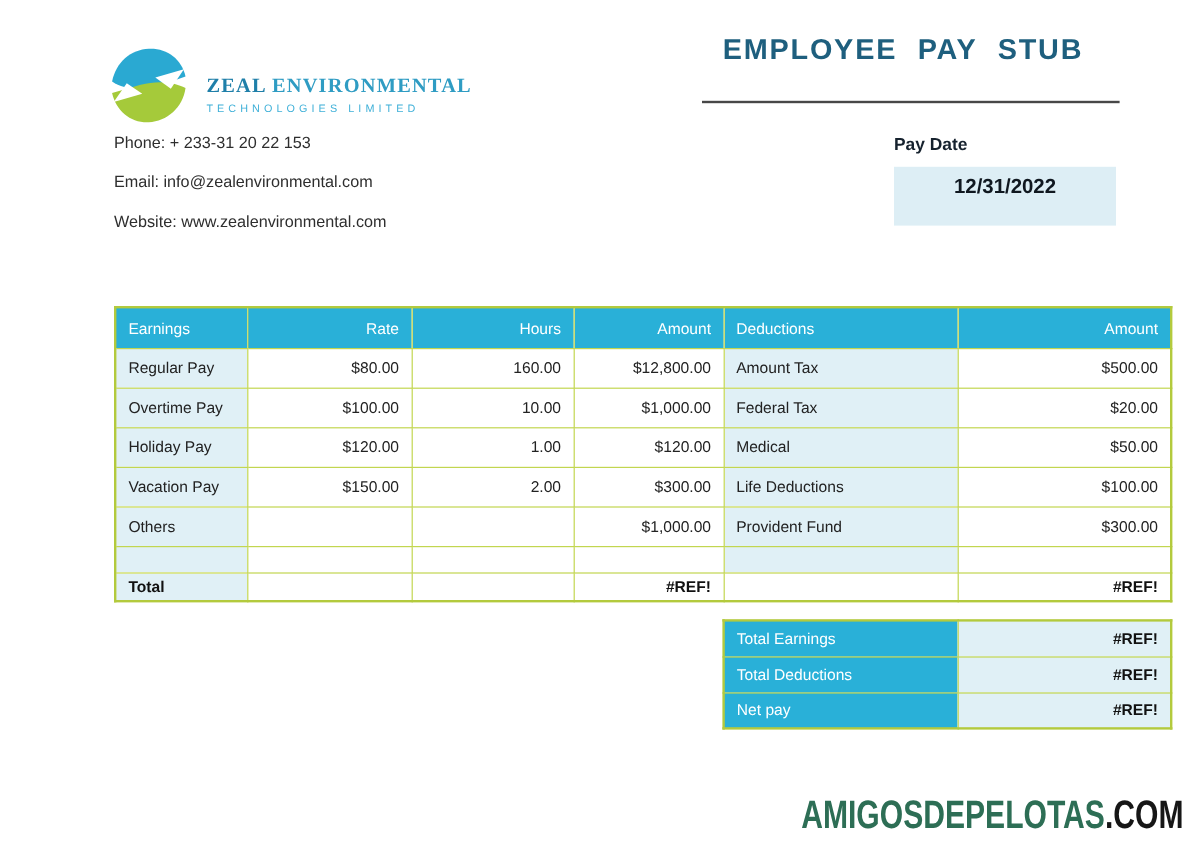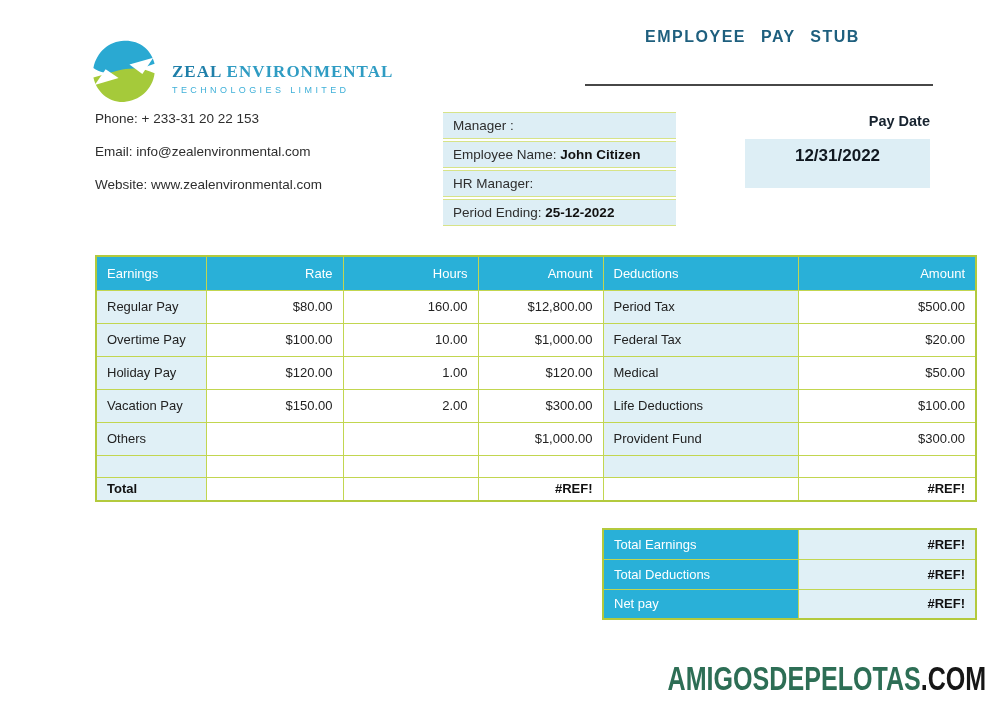--- a/index.html
+++ b/index.html
@@ -17,36 +17,36 @@
   .logo-env  { color:#2f9cc3; }
   .logo-line2 { font-size:9px; color:#3fb0d8; letter-spacing:3.4px; margin-top:3px; white-space:nowrap; }
 
   
   .contact { position:absolute; left:95px; top:111px; }
   .contact p { margin:0 0 18px 0; font-size:13.5px; color:#2e2e2e; }
 
   
   .title {
     position:absolute; left:570px; top:28px; width:365px; margin:0;
-    text-align:center; font-size:16px; font-weight:bold; color:#1e5f7e;
+    text-align:center; font-size:24px; font-weight:bold; color:#1e5f7e;
     letter-spacing:1.5px; word-spacing:9px; white-space:nowrap;
   }
   .title-rule { position:absolute; left:585px; top:84px; width:348px; height:0; border-top:2px solid #474747; }
 
   
   .info-panel { position:absolute; left:443px; top:112px; width:233px; }
   .info-row {
     height:27px; line-height:25px; background:#ddeef5; margin-bottom:2px;
     border-top:1px solid #d7e388; border-bottom:1px solid #d7e388;
     padding-left:10px; font-size:13.5px; color:#2e2e2e; white-space:nowrap;
   }
   .info-row b { color:#111; }
 
   
-  .paydate-label { position:absolute; left:745px; top:113px; width:185px; text-align:right; font-weight:bold; font-size:14.5px; color:#16222e; }
+  .paydate-label { position:absolute; left:745px; top:113px; width:185px; text-align:left; font-weight:bold; font-size:14.5px; color:#16222e; }
   .paydate-box {
     position:absolute; left:745px; top:139px; width:185px; height:49px; line-height:33px;
     background:#ddeef5; text-align:center; font-weight:bold; font-size:17px; color:#101820;
   }
 
   
   .main-table {
     position:absolute; left:95px; top:255px; width:880px;
     border-collapse:collapse; table-layout:fixed; font-size:13px;
     border:2px solid #b3ca3d;
@@ -56,21 +56,21 @@
   .main-table td { height:33px; color:#222; background:#fff; }
   .main-table .label-cell { background:#e0f0f6; }
   .main-table .num { text-align:right; }
   .main-table .thead-left { text-align:left; }
   .main-table tr.spacer td { height:22px; }
   .main-table tr.total td { height:24px; }
   .main-table .bold { font-weight:bold; color:#111; }
 
   
   .summary-table {
-    position:absolute; left:602px; top:528px; width:373px;
+    position:absolute; left:602px; top:516px; width:373px;
     border-collapse:collapse; table-layout:fixed; font-size:13px;
     border:2px solid #b3ca3d;
     padding-left:16px;
   }
   .summary-table td { border:1px solid #c2d650; padding:0 10px; height:30px; white-space:nowrap; }
   .summary-table .sum-label { background:#29b0d8; color:#fff; }
   .summary-table .sum-value { background:#e0f0f6; text-align:right; font-weight:bold; color:#111; }
 
   
   .watermark {
@@ -101,36 +101,20 @@
 
   <div class="contact">
     <p>Phone: + 233-31 20 22 153</p>
     <p>Email: info@zealenvironmental.com</p>
     <p>Website: www.zealenvironmental.com</p>
   </div>
 
   <h1 class="title">EMPLOYEE PAY STUB</h1>
   <div class="title-rule"></div>
 
-  <div class="info-panel">
-    <div class="info-row">
-      <span>Manager :</span>
-    </div>
-    <div class="info-row">
-      <span>Employee Name:</span>
-      <b>John Citizen</b>
-    </div>
-    <div class="info-row">
-      <span>HR Manager:</span>
-    </div>
-    <div class="info-row">
-      <span>Period Ending:</span>
-      <b>25-12-2022</b>
-    </div>
-  </div>
 
   <div class="paydate-label">Pay Date</div>
   <div class="paydate-box">12/31/2022</div>
 
   <table class="main-table">
     <colgroup>
       <col style="width:110px">
         <col style="width:137px">
         <col style="width:135px">
       <col style="width:125px">
@@ -144,21 +128,21 @@
       <th class="num">Hours</th>
       <th class="num">Amount</th>
       <th class="thead-left">Deductions</th>
       <th class="num">Amount</th>
     </tr>
     <tr>
       <td class="label-cell">Regular Pay</td>
       <td class="num">$80.00</td>
       <td class="num">160.00</td>
       <td class="num">$12,800.00</td>
-      <td class="label-cell">Period Tax</td>
+      <td class="label-cell">Amount Tax</td>
       <td class="num">$500.00</td>
     </tr>
     <tr>
       <td class="label-cell">Overtime Pay</td>
       <td class="num">$100.00</td>
       <td class="num">10.00</td>
       <td class="num">$1,000.00</td>
       <td class="label-cell">Federal Tax</td>
       <td class="num">$20.00</td>
     </tr>

